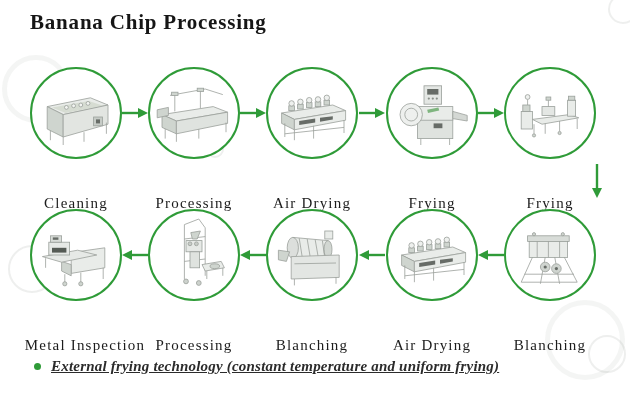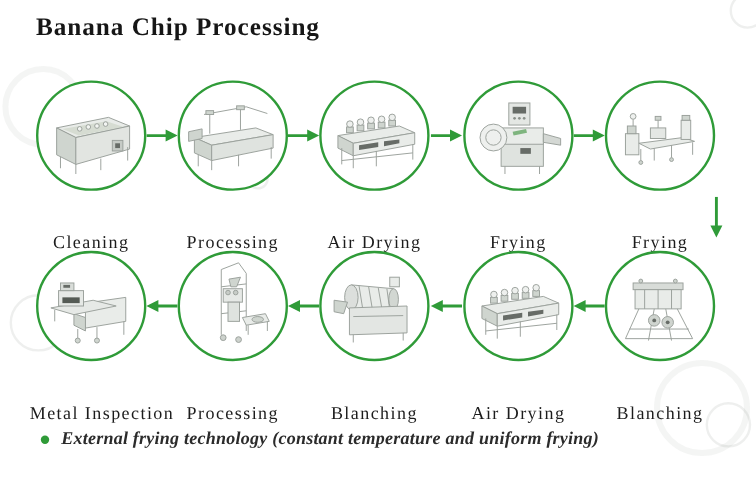--- a/index.html
+++ b/index.html
@@ -24,21 +24,21 @@
     border-radius:50%;background:#fff;box-sizing:border-box;
     display:flex;align-items:center;justify-content:center;
   }
   .step-label{
     position:absolute;width:140px;text-align:center;
     font-size:15px;color:#1c1c1c;letter-spacing:1.2px;margin-top:31px;
   }
   .arrow{position:absolute;}
   .note{
     position:absolute;left:34px;top:358px;display:flex;align-items:center;
-    font-size:15px;font-weight:bold;font-style:italic;color:#2b2b2b;letter-spacing:0.2px;
+    font-size:15px;font-weight:bold;font-style:italic;color:#2b2b2b;letter-spacing:0.2px;text-decoration:underline;
   }
   .bullet{
     width:7px;height:7px;border-radius:50%;background:var(--green);
     margin-right:10px;flex:0 0 auto;
   }
   .wm{position:absolute;border-radius:50%;pointer-events:none;}
   .wm-ring{border:2px solid rgba(150,158,150,0.16);}
   .wm-soft{border:5px solid rgba(150,158,150,0.10);}
   svg .s{stroke:var(--m-stroke);stroke-width:1;}
 </style>

